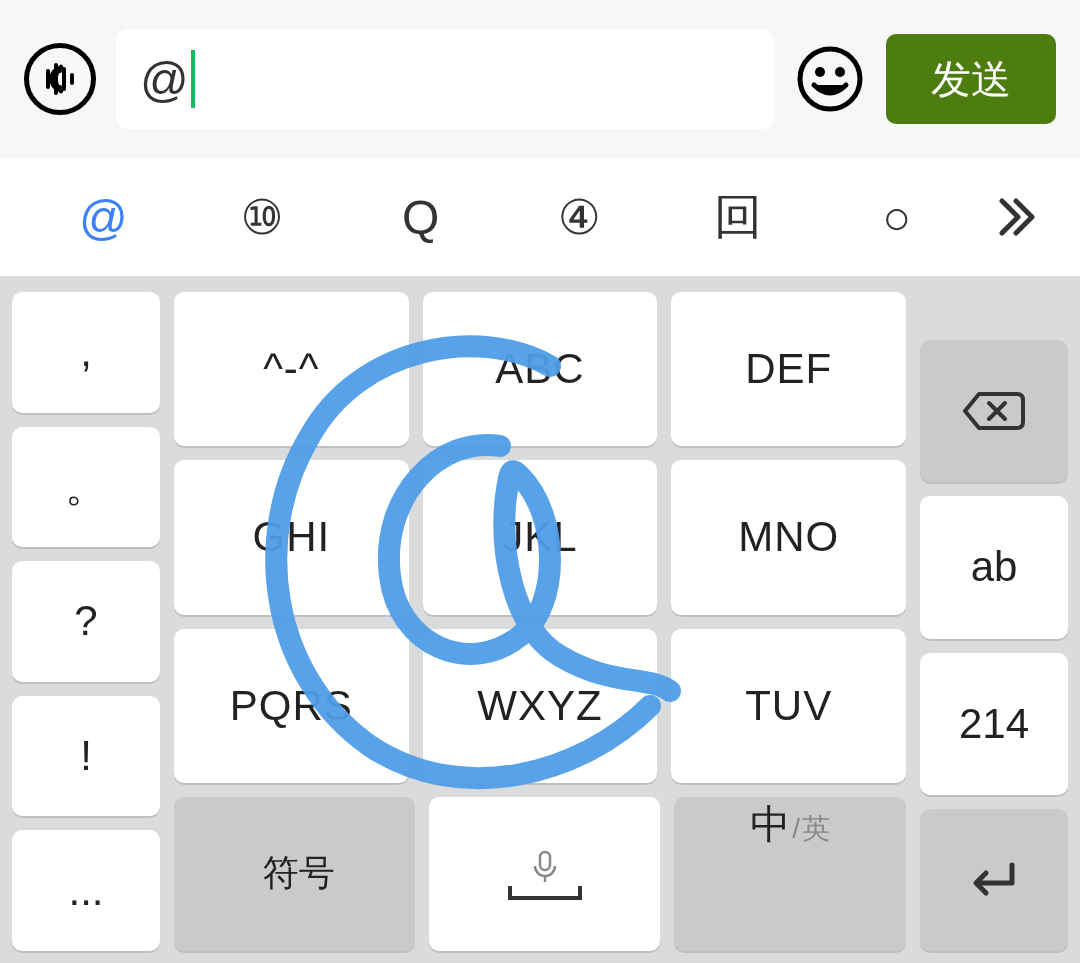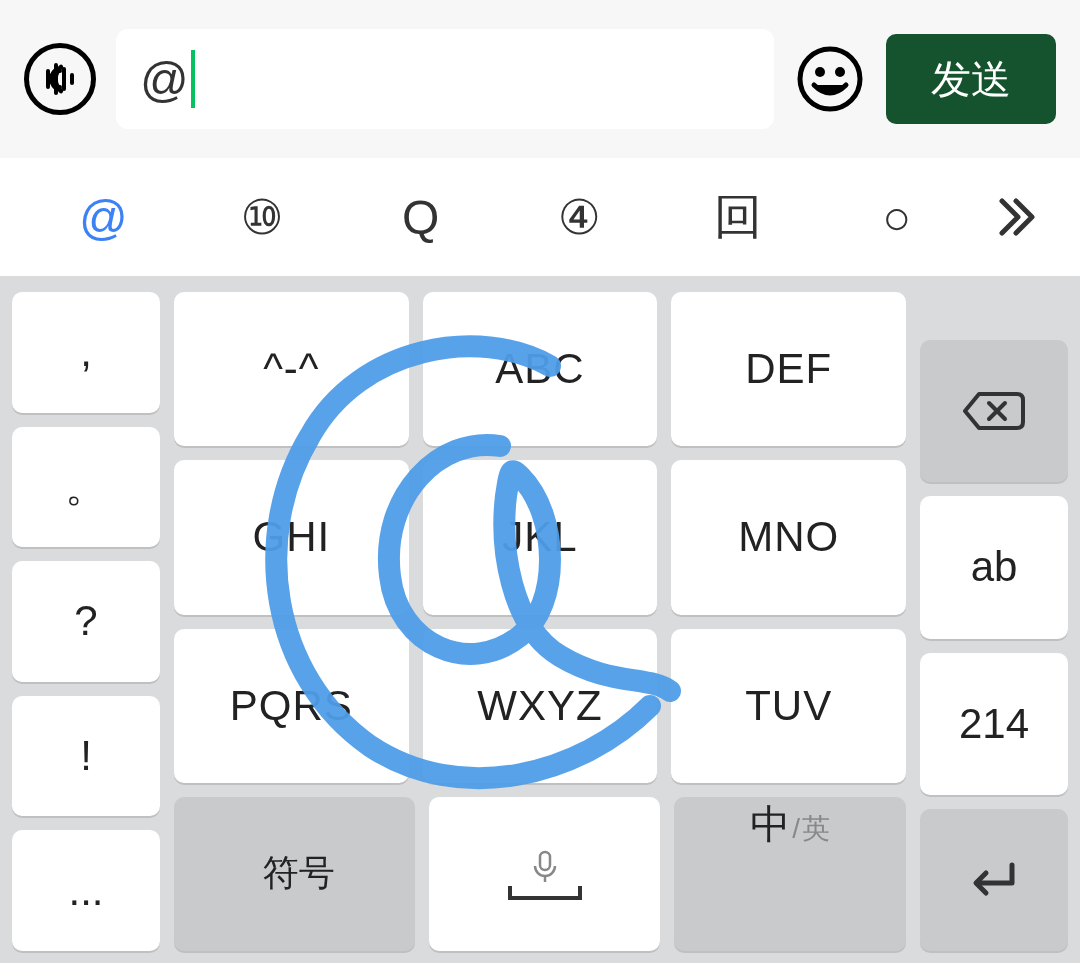--- a/index.html
+++ b/index.html
@@ -5,21 +5,21 @@
     * { box-sizing: border-box; margin: 0; padding: 0; }
     html, body { width: 1080px; height: 963px; overflow: hidden; font-family: -apple-system, "Helvetica Neue", Arial, sans-serif; }
     body { background: #f5f5f5; display: flex; flex-direction: column; }
 
     
     .input-bar { height: 158px; background: #f7f7f7; display: flex; align-items: center; padding: 0 24px; gap: 20px; }
     .voice-btn { width: 72px; height: 72px; border: 5px solid #000; border-radius: 50%; display: flex; align-items: center; justify-content: center; flex-shrink: 0; }
     .text-input { flex: 1; height: 100px; background: #fff; border-radius: 12px; display: flex; align-items: center; padding: 0 24px; font-size: 48px; color: #333; position: relative; }
     .text-input .cursor { width: 4px; height: 58px; background: #07c160; margin-left: 2px; }
     .emoji-btn { width: 72px; height: 72px; flex-shrink: 0; display: flex; align-items: center; justify-content: center; }
-    .send-btn { width: 170px; height: 90px; background: #14532d; color: #fff; font-size: 40px; border-radius: 10px; display: flex; align-items: center; justify-content: center; flex-shrink: 0; }
+    .send-btn { width: 170px; height: 90px; background: #4d7c0f; color: #fff; font-size: 40px; border-radius: 10px; display: flex; align-items: center; justify-content: center; flex-shrink: 0; }
 
     
     .candidate-bar { height: 118px; background: #fff; display: flex; align-items: center; padding: 0 24px; gap: 0; }
     .candidate { flex: 1; display: flex; align-items: center; justify-content: center; font-size: 48px; color: #333; height: 100%; }
     .candidate.active { color: #3b82f6; font-weight: 500; }
     .expand-btn { width: 80px; height: 100%; display: flex; align-items: center; justify-content: center; }
 
     
     .keyboard { flex: 1; background: #d9dbdd; padding: 16px 12px 12px 12px; display: flex; gap: 14px; position: relative; }
     .col { display: flex; flex-direction: column; gap: 14px; }

